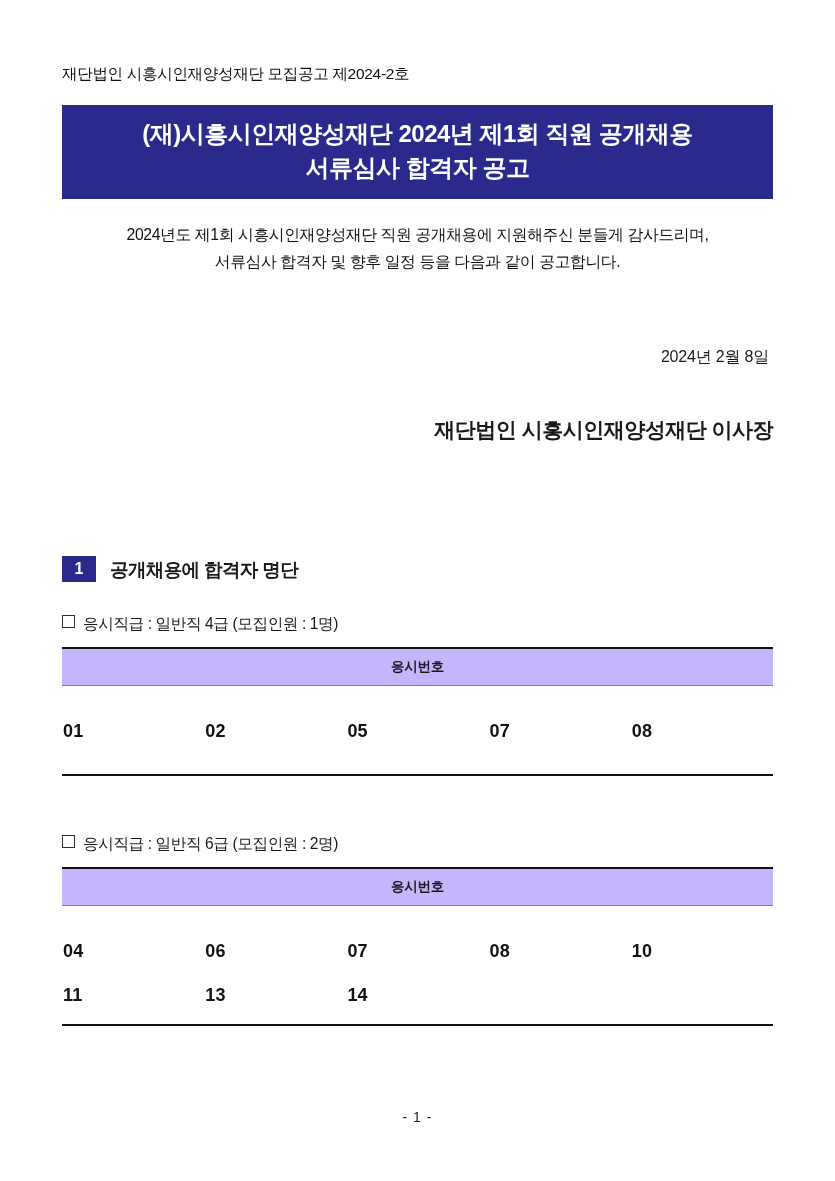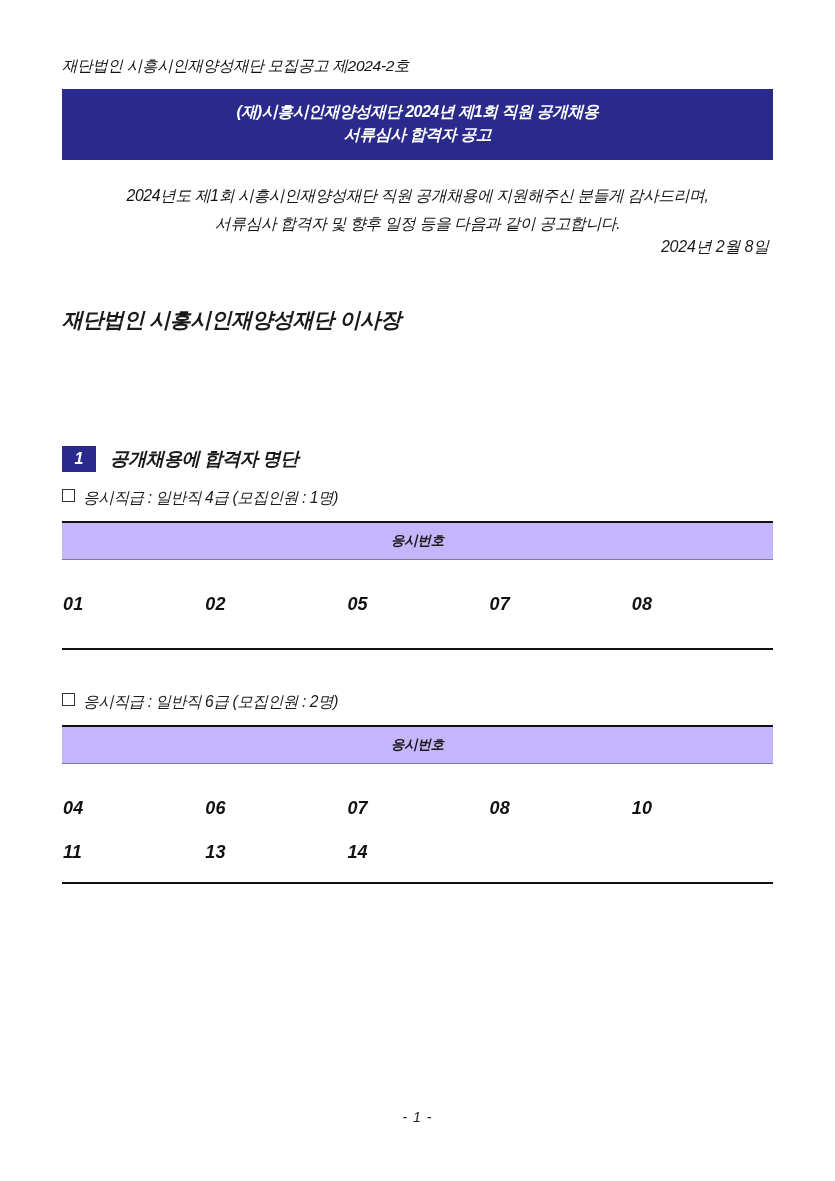--- a/index.html
+++ b/index.html
@@ -13,35 +13,34 @@
     font-family: "Liberation Sans", sans-serif;
     color: #1a1a1a;
     position: relative;
     overflow: hidden;
   }
   .page {
     position: relative;
     width: 835px;
     height: 1181px;
     box-sizing: border-box;
-    padding: 0 62px;
-    font-style: italic;
+    padding: 8px 62px;
   }
   .doc-ref {
     padding-top: 56px;
     font-size: 15.5px;
     letter-spacing: -0.3px;
     color: #111;
   }
   .title-band {
-    margin-top: 12px;
+    margin-top: 20px;
     background: #2a2a8c;
     color: #ffffff;
     text-align: center;
-    font-size: 16px;
+    font-size: 24px;
     font-weight: bold;
     letter-spacing: -0.5px;
     line-height: 1.42;
     padding: 12px 10px 14px 10px;
     box-sizing: border-box;
   }
   .title-band .line2 {
     display: block;
   }
   .intro {
@@ -49,28 +48,29 @@
     font-size: 15.8px;
     line-height: 1.72;
     letter-spacing: -0.4px;
     color: #111;
   }
   .intro p {
     margin: 0;
     text-align: center;
   }
   .date-line {
+    margin-top: 72px;
     text-align: right;
     font-size: 16px;
     letter-spacing: -0.2px;
     padding-right: 4px;
   }
   .org-line {
     margin-top: 48px;
-    text-align: left;
+    text-align: right;
     font-size: 21px;
     font-weight: bold;
     letter-spacing: -0.5px;
   }
   .section-head {
     margin-top: 112px;
     display: flex;
     align-items: center;
     gap: 14px;
   }
@@ -84,21 +84,21 @@
     display: flex;
     align-items: center;
     justify-content: center;
   }
   .section-title {
     font-size: 18.5px;
     font-weight: bold;
     letter-spacing: -0.6px;
   }
   .subsection {
-    margin-top: 16px;
+    margin-top: 32px;
     font-size: 15.6px;
     letter-spacing: -0.4px;
   }
   .subsection .box-bullet {
     display: inline-block;
     width: 11px;
     height: 11px;
     border: 1.3px solid #333;
     margin-right: 8px;
     vertical-align: 1px;

